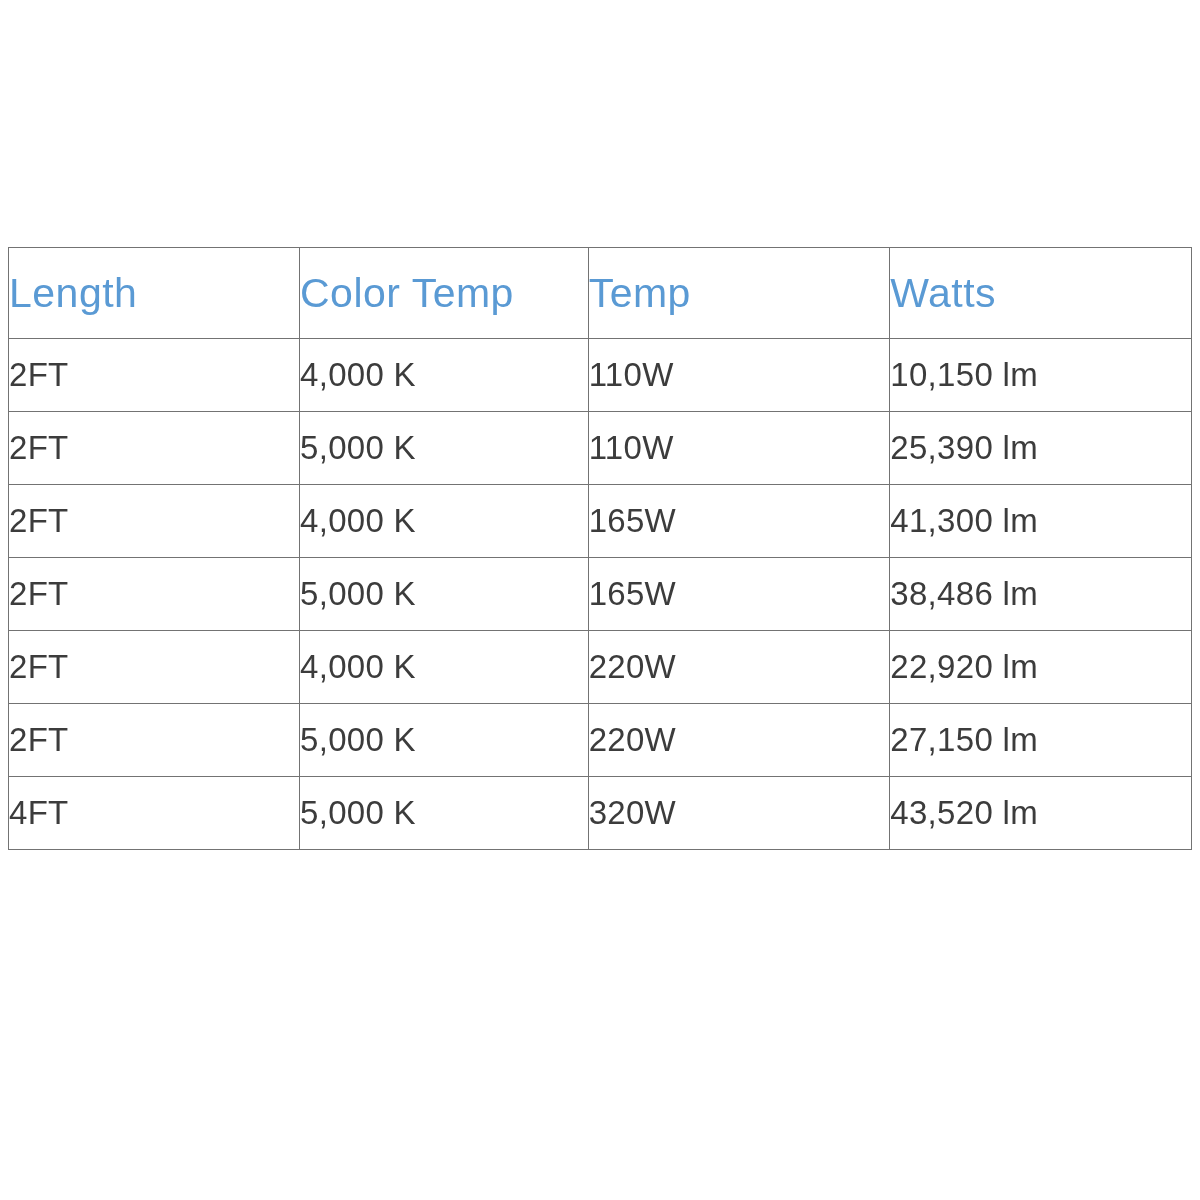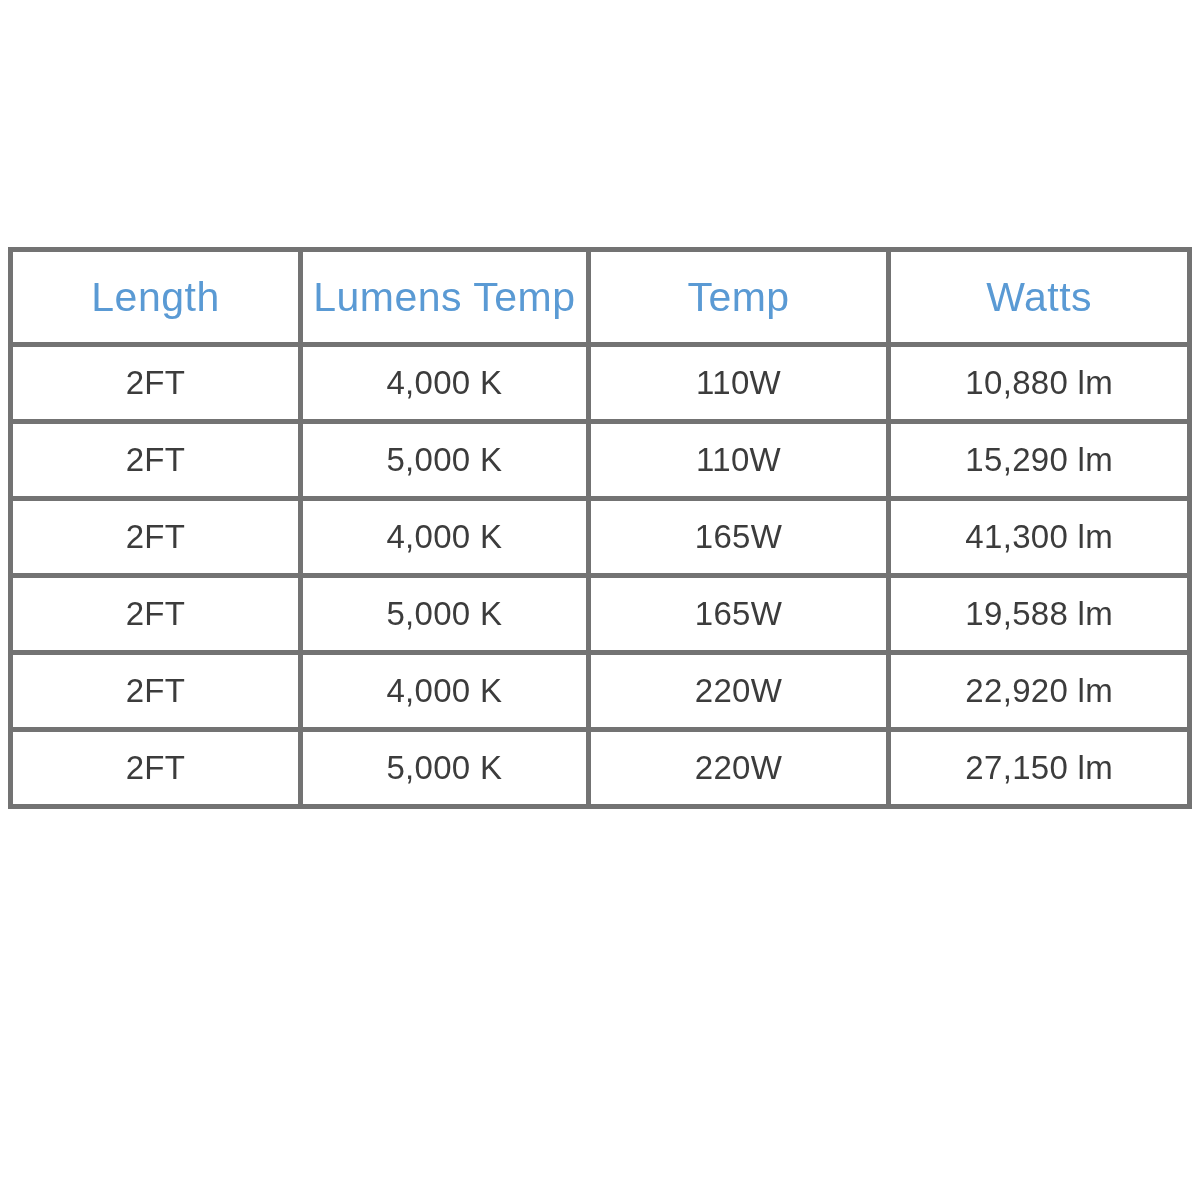--- a/index.html
+++ b/index.html
@@ -21,22 +21,22 @@
     top: 247px;
     width: 1184px;
   }
   table.spec-table {
     width: 100%;
     border-collapse: collapse;
     table-layout: fixed;
   }
   table.spec-table th,
   table.spec-table td {
-    border: 5px solid #737373;
-    text-align: center;
+    border: 1px solid #737373;
+    text-align: left;
     font-weight: normal;
     padding: 0;
     vertical-align: middle;
   }
   table.spec-table thead th {
     height: 90px;
     color: #5a9ad4;
     font-size: 41px;
     letter-spacing: 0.5px;
   }
@@ -59,57 +59,63 @@
   <table class="spec-table">
     <colgroup>
       <col class="c0">
         <col class="c1">
         <col class="c2">
         <col class="c3">
     </colgroup>
     <thead>
       <tr>
         <th>Length</th>
-        <th>Lumens Temp</th>
+        <th>Color Temp</th>
         <th>Temp</th>
         <th>Watts</th>
       </tr>
     </thead>
     <tbody>
       <tr>
         <td>2FT</td>
         <td>4,000 K</td>
         <td>110W</td>
-        <td>10,880 lm</td>
+        <td>10,150 lm</td>
       </tr>
       <tr>
         <td>2FT</td>
         <td>5,000 K</td>
         <td>110W</td>
-        <td>15,290 lm</td>
+        <td>25,390 lm</td>
       </tr>
       <tr>
         <td>2FT</td>
         <td>4,000 K</td>
         <td>165W</td>
         <td>41,300 lm</td>
       </tr>
       <tr>
         <td>2FT</td>
         <td>5,000 K</td>
         <td>165W</td>
-        <td>19,588 lm</td>
+        <td>38,486 lm</td>
       </tr>
       <tr>
         <td>2FT</td>
         <td>4,000 K</td>
         <td>220W</td>
         <td>22,920 lm</td>
       </tr>
       <tr>
         <td>2FT</td>
         <td>5,000 K</td>
         <td>220W</td>
         <td>27,150 lm</td>
       </tr>
+      <tr>
+        <td>4FT</td>
+        <td>5,000 K</td>
+        <td>320W</td>
+        <td>43,520 lm</td>
+      </tr>
     </tbody>
   </table>
 </div>
 
 </body></html>

